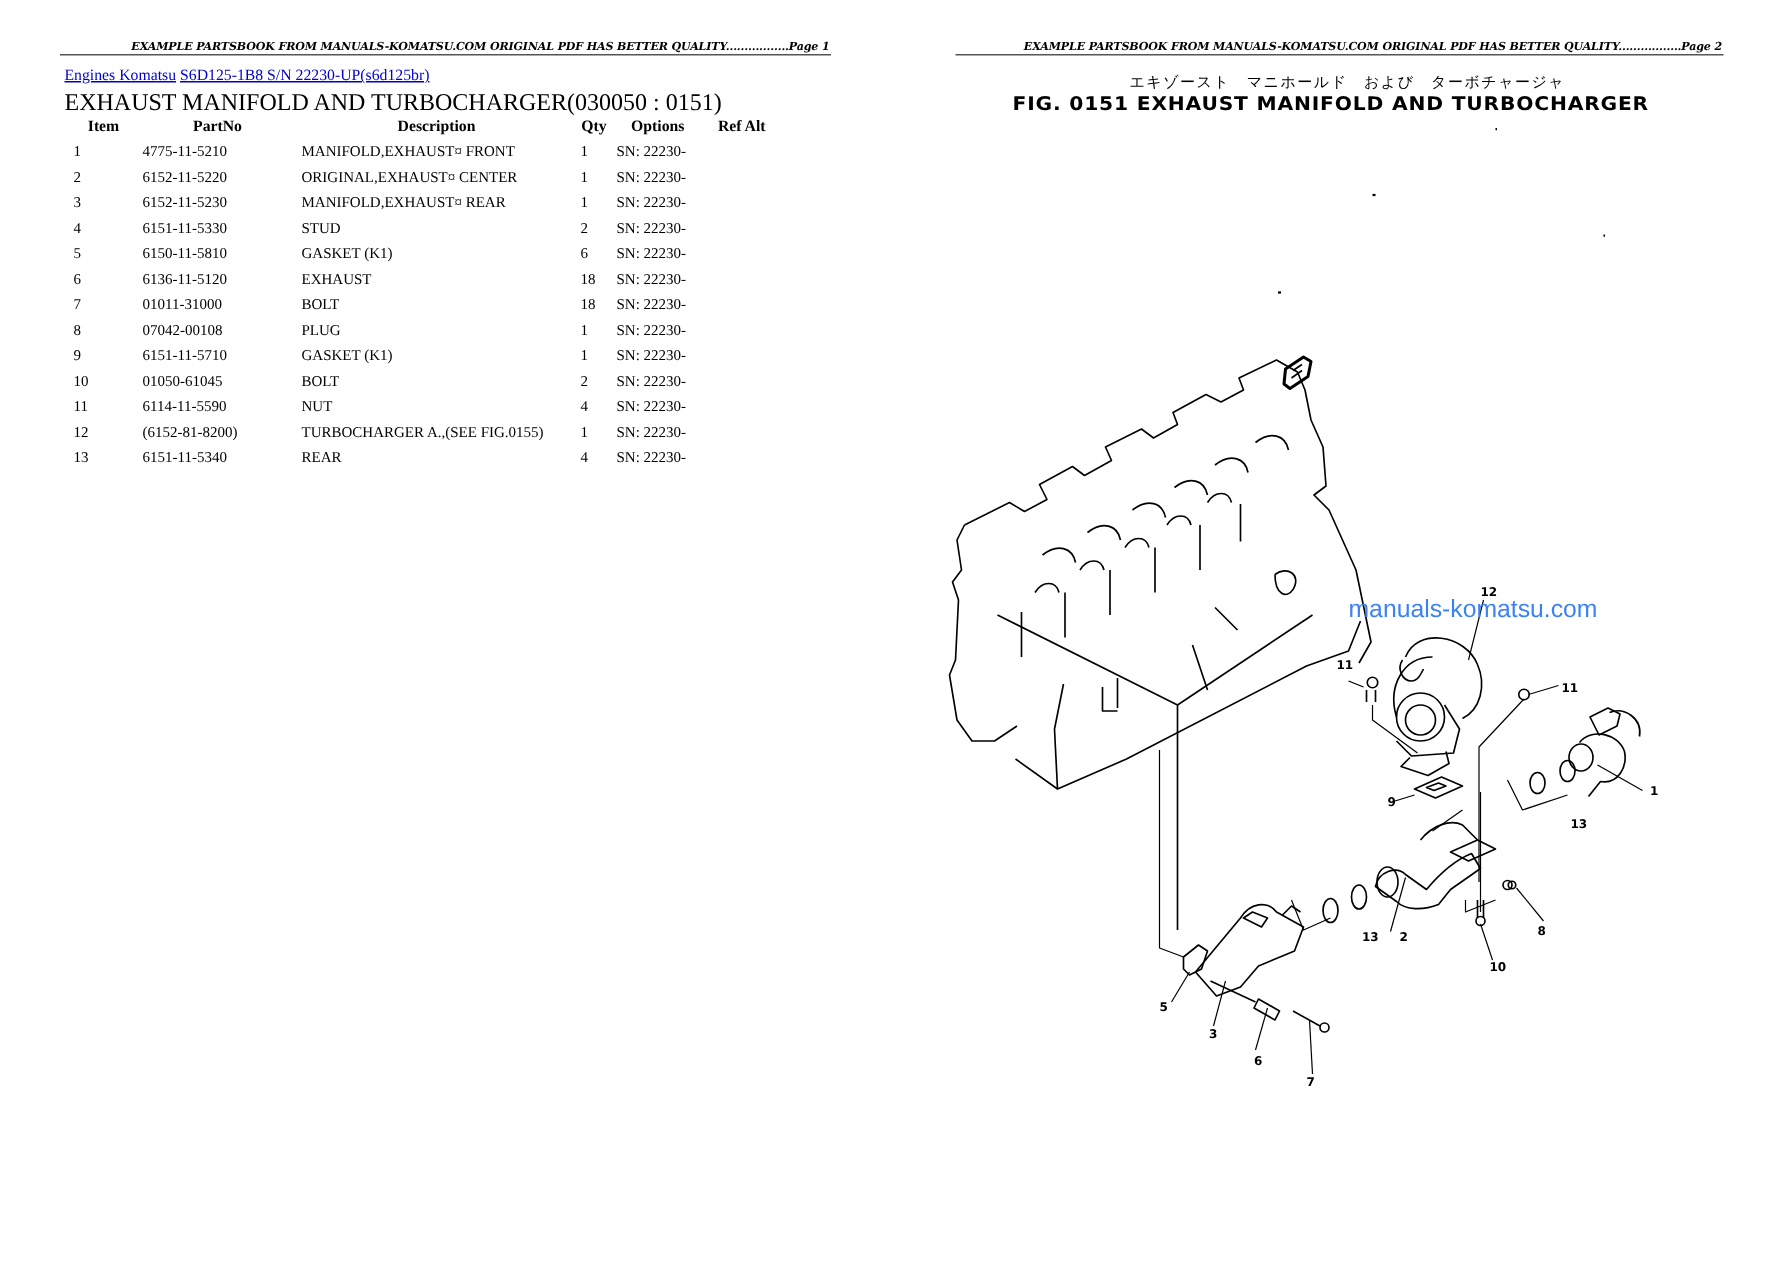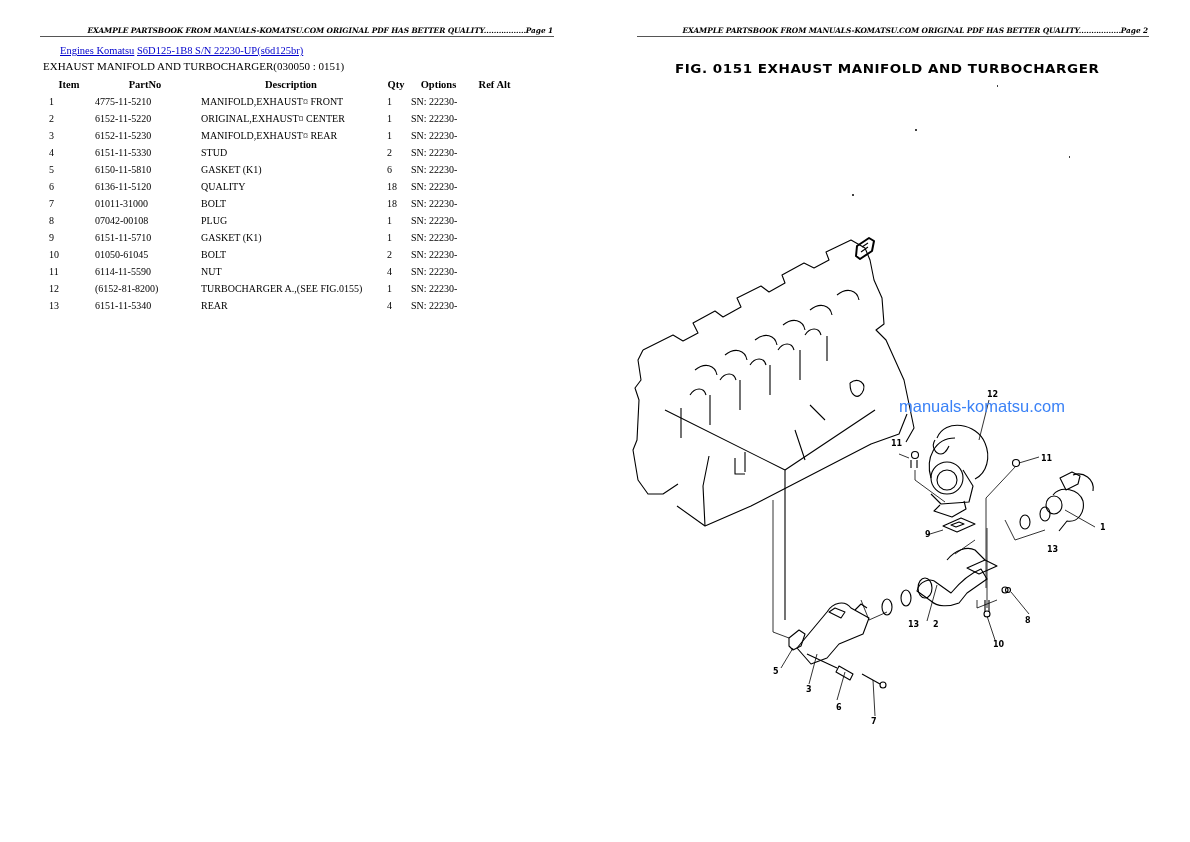--- a/index.html
+++ b/index.html
@@ -6,23 +6,23 @@
   body { width:1190px; height:842px; position:relative; overflow:hidden; font-family:"DejaVu Serif", serif; color:#000; }
   .page { position:absolute; top:0; height:842px; }
   .page1 { left:0; width:595px; }
   .page2 { left:595px; width:595px; }
   .hdr { position:absolute; top:26px; font-family:"DejaVu Serif", serif; font-style:italic; font-weight:bold; font-size:7.4px; letter-spacing:-0.1px; white-space:nowrap; }
   .hdr-line { position:absolute; top:36px; height:1px; background:#555; }
   .page1 .hdr { right:42px; }
   .page1 .hdr-line { left:40px; width:514px; }
   .page2 .hdr { right:42px; }
   .page2 .hdr-line { left:42px; width:512px; }
-  .crumbs { position:absolute; left:60px; top:45px; font-size:10.5px; font-family:"Liberation Serif", serif; }
+  .crumbs { position:absolute; left:43px; top:45px; font-size:10.5px; font-family:"Liberation Serif", serif; }
   .crumbs a { color:#0000cc; text-decoration:underline; cursor:pointer; }
-  .subtitle { position:absolute; left:43px; top:60px; font-size:11px; font-family:"Liberation Serif", serif; }
+  .subtitle { position:absolute; left:43px; top:60px; font-size:16px; font-family:"Liberation Serif", serif; }
   table.parts { position:absolute; left:44px; top:76px; border-collapse:collapse; font-family:"Liberation Serif", serif; font-size:10px; }
   table.parts th { font-weight:bold; text-align:center; padding:0 3px; height:17px; font-size:10.5px; }
   table.parts td { padding:0 3px; height:17px; white-space:nowrap; }
   .c-item { width:40px; text-align:left; padding-left:5px !important; }
   .c-part { width:100px; }
   .c-desc { width:180px; }
   .c-qty { width:18px; }
   .c-opt { width:55px; }
   .c-ref { width:45px; }
   .fig-jp { position:absolute; left:158px; top:48px; font-family:"DejaVu Sans", sans-serif; font-size:10px; letter-spacing:1px; white-space:nowrap; }
@@ -93,21 +93,21 @@
           <td class="c-item">5</td>
           <td class="c-part">6150-11-5810</td>
           <td class="c-desc">GASKET (K1)</td>
           <td class="c-qty">6</td>
           <td class="c-opt">SN: 22230-</td>
           <td class="c-ref"></td>
         </tr>
         <tr>
           <td class="c-item">6</td>
           <td class="c-part">6136-11-5120</td>
-          <td class="c-desc">QUALITY</td>
+          <td class="c-desc">EXHAUST</td>
           <td class="c-qty">18</td>
           <td class="c-opt">SN: 22230-</td>
           <td class="c-ref"></td>
         </tr>
         <tr>
           <td class="c-item">7</td>
           <td class="c-part">01011-31000</td>
           <td class="c-desc">BOLT</td>
           <td class="c-qty">18</td>
           <td class="c-opt">SN: 22230-</td>
@@ -161,20 +161,21 @@
           <td class="c-opt">SN: 22230-</td>
           <td class="c-ref"></td>
         </tr>
       </tbody>
   </table>
 </div>
 
 <div class="page page2">
   <div class="hdr">EXAMPLE PARTSBOOK FROM MANUALS-KOMATSU.COM ORIGINAL PDF HAS BETTER QUALITY.................Page 2</div>
   <div class="hdr-line"></div>
+  <div class="fig-jp">エキゾースト　マニホールド　および　ターボチャージャ</div>
   <div class="fig-title">FIG. 0151  EXHAUST MANIFOLD AND TURBOCHARGER</div>
 
   <svg class="diagram" width="595" height="842" viewBox="0 0 595 842">
     <g fill="none" stroke="#000" stroke-width="1.1" stroke-linejoin="round">
 
       <g stroke-width="1.5">
         <line x1="402" y1="86" x2="403" y2="86"></line>
         <line x1="320" y1="130" x2="322" y2="130"></line>
         <line x1="474" y1="157" x2="475" y2="157"></line>
         <line x1="257" y1="195" x2="259" y2="195"></line>

